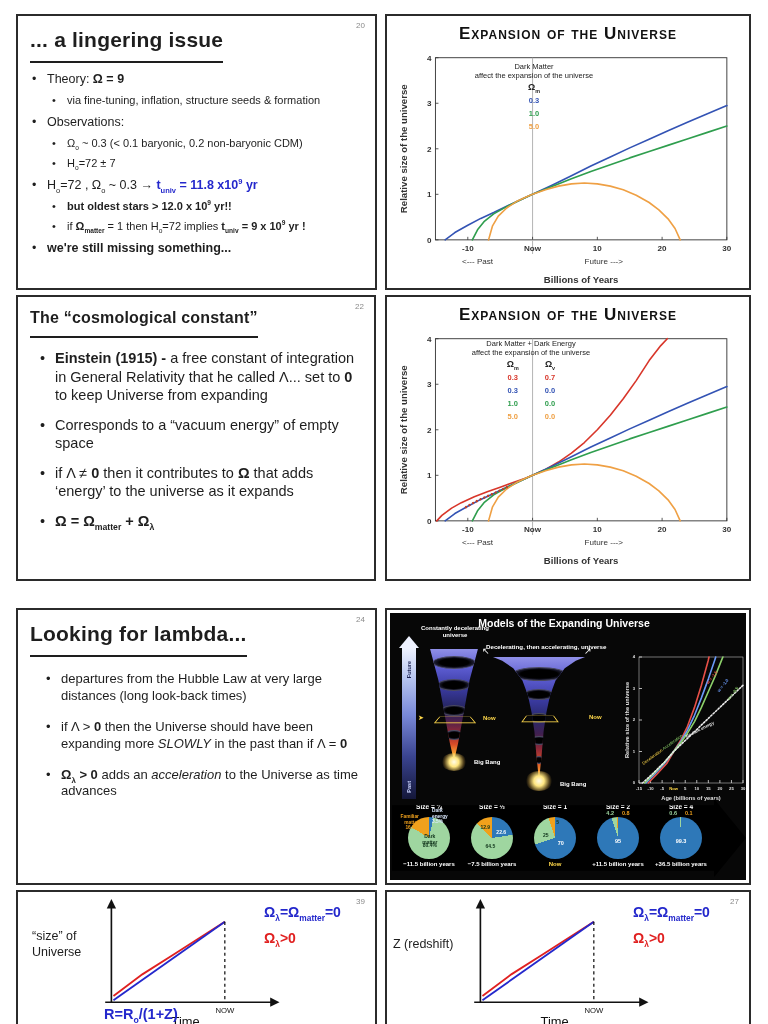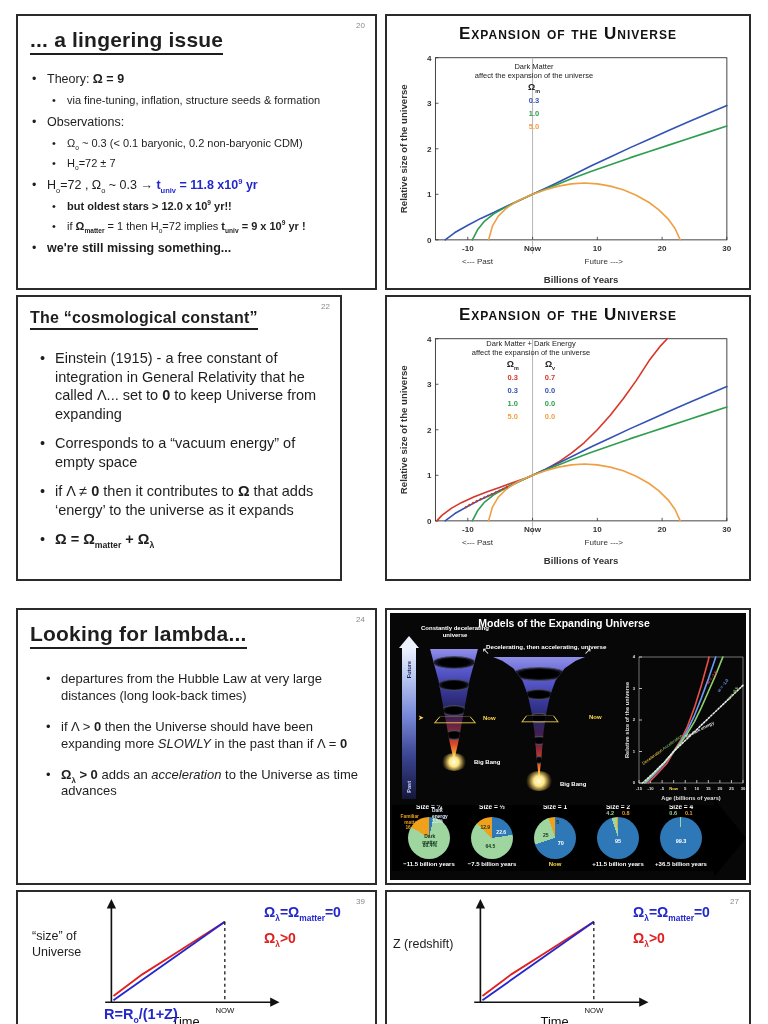--- a/index.html
+++ b/index.html
@@ -1,27 +1,27 @@
 <!DOCTYPE html>
 <html><head>
 <meta charset="utf-8">
 <style>
   html,body{margin:0;padding:0;width:768px;height:1024px;overflow:hidden;background:#ffffff;}
   body{font-family:"Liberation Sans",sans-serif;color:#1e1e1e;position:relative;}
   .slide{position:absolute;background:#fff;border:2px solid #2b2b2b;box-sizing:border-box;overflow:hidden;}
   #s20{left:16px;top:14px;width:361px;height:276px}
   #s21{left:385px;top:14px;width:366px;height:276px}
-  #s22{left:16px;top:295px;width:326px;height:286px}
+  #s22{left:16px;top:295px;width:360px;height:286px}
   #s23{left:385px;top:295px;width:366px;height:286px}
   #s24{left:16px;top:608px;width:361px;height:277px}
   #s25{left:385px;top:608px;width:366px;height:277px}
   #s26{left:16px;top:890px;width:361px;height:170px}
   #s27{left:385px;top:890px;width:366px;height:170px}
   .pageno{position:absolute;top:5px;right:10px;font-size:8px;color:#8a8a8a}
-  .title{margin:12px 0 8px 12px;font-size:21px;font-weight:bold;display:inline-block;border-bottom:2px solid #1e1e1e;padding-bottom:1px;letter-spacing:.2px}
+  .title{margin:12px 0 0 12px;font-size:21px;font-weight:bold;display:inline-block;border-bottom:2px solid #1e1e1e;padding-bottom:9px;letter-spacing:.2px}
   #s22 .title{font-size:16px}
   sub,sup{font-size:60%;line-height:0}
   .bullet{display:flex}
   .marker{flex:0 0 15px}
   .btext{flex:1}
   .s20b{margin:6px 12px 0 14px}
   .s20b .lvl1{margin-top:9px;font-size:12.5px}
   .s20b .lvl2{margin:8px 0 0 20px;font-size:11px}
   .s22b{margin:8px 14px 0 22px;font-size:14.5px;line-height:1.28}
   .s22b .lvl1{margin-top:11px}
@@ -187,21 +187,21 @@
       </div>
   </div>
 </section>
 
 <section class="slide" id="s22">
   <span class="pageno">22</span>
   <h2 class="title">The “cosmological constant”</h2>
   <div class="s22b">
       <div class="bullet lvl1">
         <span class="marker">•</span>
-        <span class="btext"><span style="font-weight: normal;">Einstein (1915) - </span><span>a free constant of integration in General Relativity that he called Λ... set to </span><span style="font-weight: bold;">0</span><span> to keep Universe from expanding</span></span>
+        <span class="btext"><span style="font-weight: bold;">Einstein (1915) - </span><span>a free constant of integration in General Relativity that he called Λ... set to </span><span style="font-weight: bold;">0</span><span> to keep Universe from expanding</span></span>
       </div>
       <div class="bullet lvl1">
         <span class="marker">•</span>
         <span class="btext"><span>Corresponds to a “vacuum energy” of empty space</span></span>
       </div>
       <div class="bullet lvl1">
         <span class="marker">•</span>
         <span class="btext"><span>if Λ ≠ </span><span style="font-weight: bold;">0</span><span> then it contributes to </span><span style="font-weight: bold;">Ω</span><span> that adds ‘energy’ to the universe as it expands</span></span>
       </div>
       <div class="bullet lvl1">

